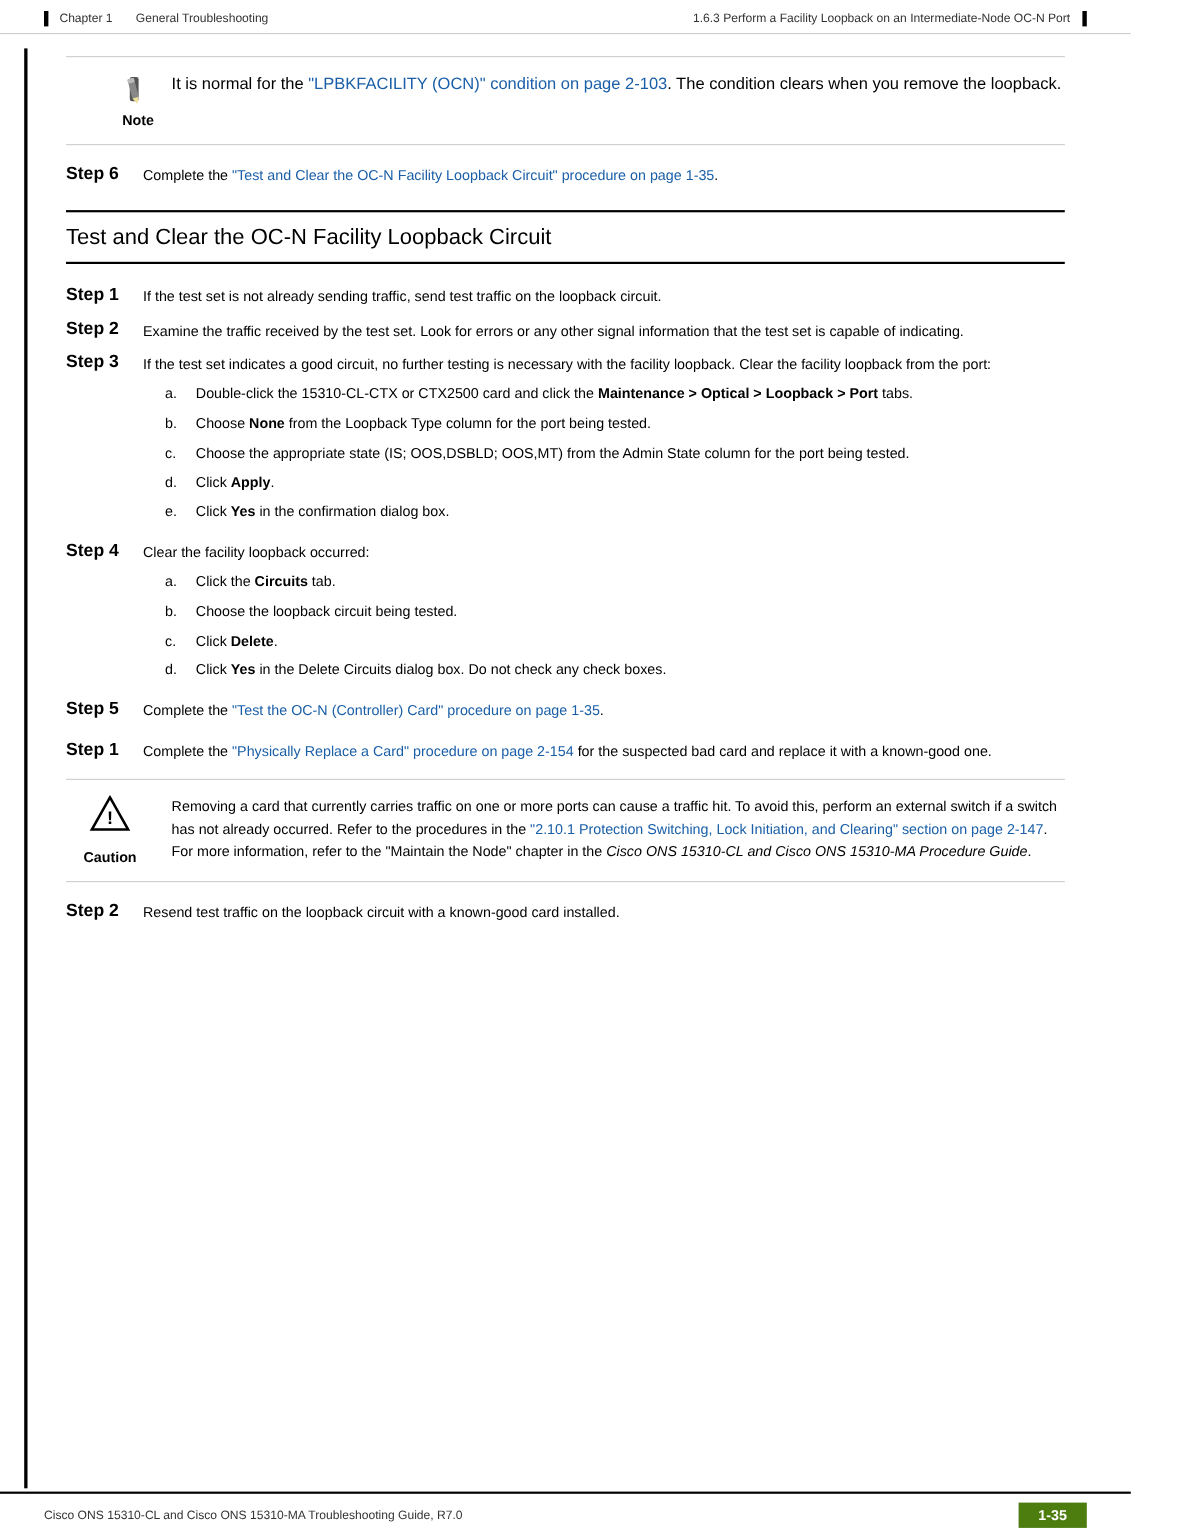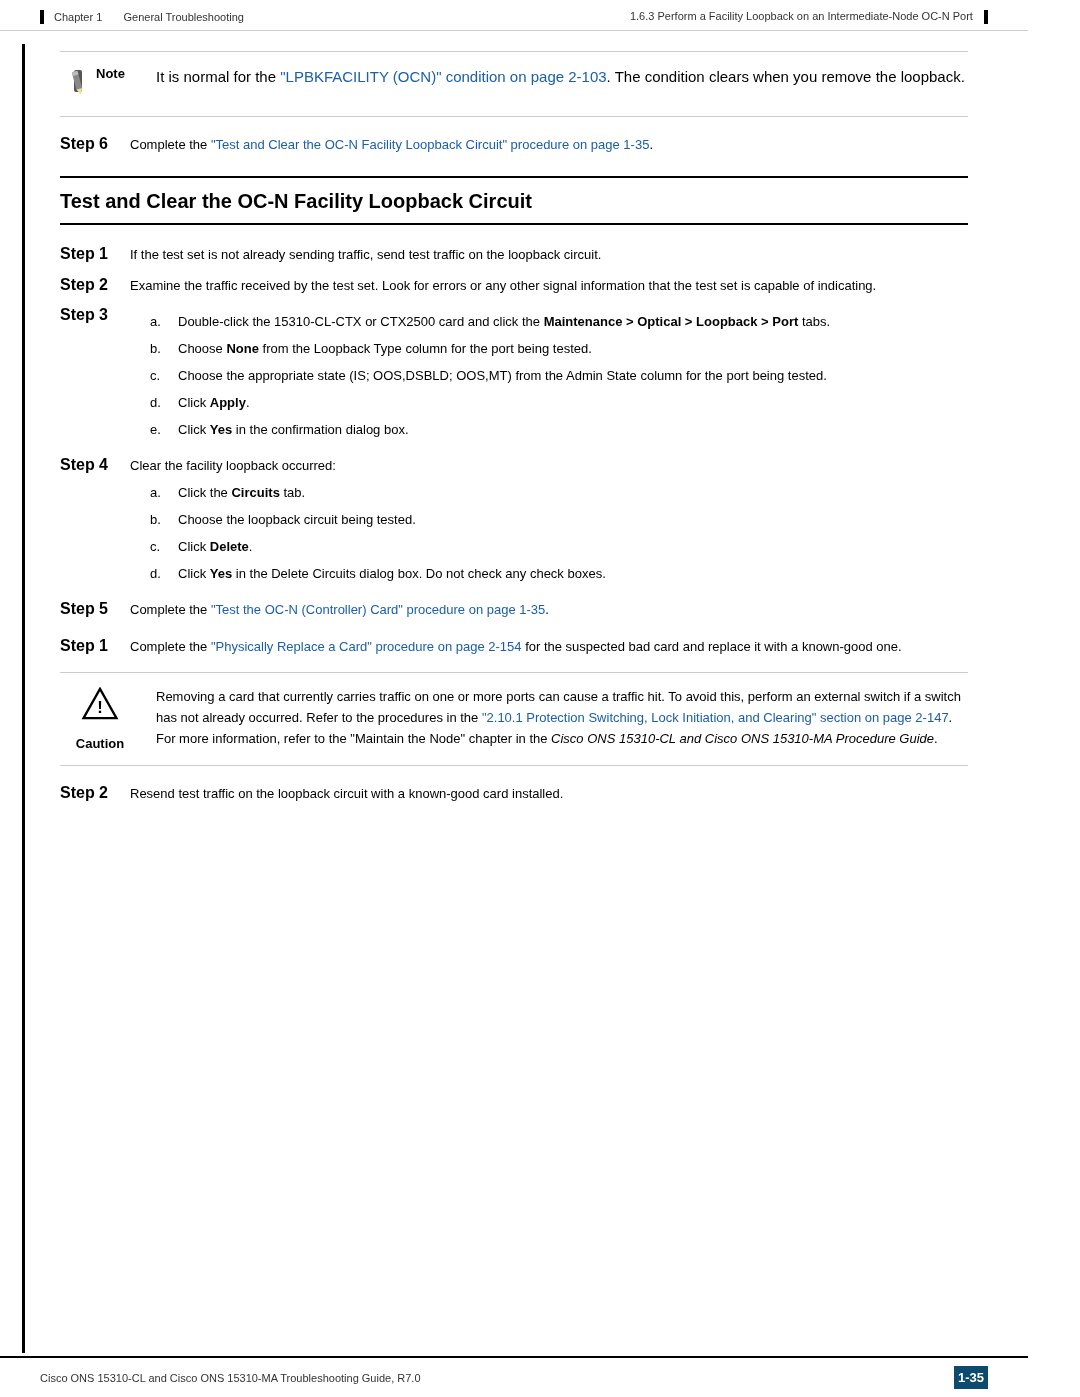--- a/index.html
+++ b/index.html
@@ -53,21 +53,22 @@
       display: flex;
       align-items: flex-start;
       border-top: 1px solid #ccc;
       border-bottom: 1px solid #ccc;
       padding: 14px 0;
       margin-bottom: 18px;
       gap: 16px;
     }
     .note-icon-area {
       display: flex;
-      align-items: flex-start;
+      flex-direction: column;
+      align-items: flex-end;
       min-width: 80px;
     }
     .note-label {
       font-weight: bold;
       font-size: 13px;
     }
     .note-content {
       font-size: 15px;
       line-height: 1.5;
       flex: 1;
@@ -86,21 +87,21 @@
       padding-top: 0;
     }
     .step-content {
       font-size: 13px;
       line-height: 1.6;
       flex: 1;
     }
     
     .section-heading {
       font-size: 20px;
-      font-weight: bold;
+      font-weight: normal;
       border-top: 2px solid #000;
       border-bottom: 2px solid #000;
       padding: 12px 0 10px 0;
       margin: 10px 0 20px 0;
     }
     
     .sub-steps {
       margin-top: 6px;
       margin-left: 20px;
     }
@@ -164,25 +165,25 @@
       justify-content: space-between;
       align-items: center;
       padding: 8px 40px;
       gap: 28px;
     }
     .footer-text {
       font-size: 11px;
       color: #333;
     }
     .page-number-box {
-      background: #0c4a6e;
+      background: #4d7c0f;
       color: #fff;
       font-size: 13px;
       font-weight: bold;
-      padding: 4px 4px;
+      padding: 4px 18px;
     }
     .left-margin-bar {
       position: absolute;
       left: 22px;
       top: 44px;
       bottom: 44px;
       width: 3px;
       background: #000;
     }
   </style>
@@ -241,20 +242,21 @@
     </div>
 
     <div class="step-row">
       <span class="step-label">Step 2</span>
       <div class="step-content">Examine the traffic received by the test set. Look for errors or any other signal information that the test set is capable of indicating.</div>
     </div>
 
     <div class="step-row">
       <span class="step-label">Step 3</span>
       <div class="step-content">
+        <span>If the test set indicates a good circuit, no further testing is necessary with the facility loopback. Clear the facility loopback from the port:</span>
         
         <div class="sub-steps">
 
           <div class="sub-step-row">
             <span class="sub-step-label">a.</span>
             <div class="sub-step-content">
               <span>Double-click the 15310-CL-CTX or CTX2500 card and click the </span><strong>Maintenance &gt; Optical &gt; Loopback &gt; Port</strong><span> tabs.</span>
             </div>
           </div>
 

